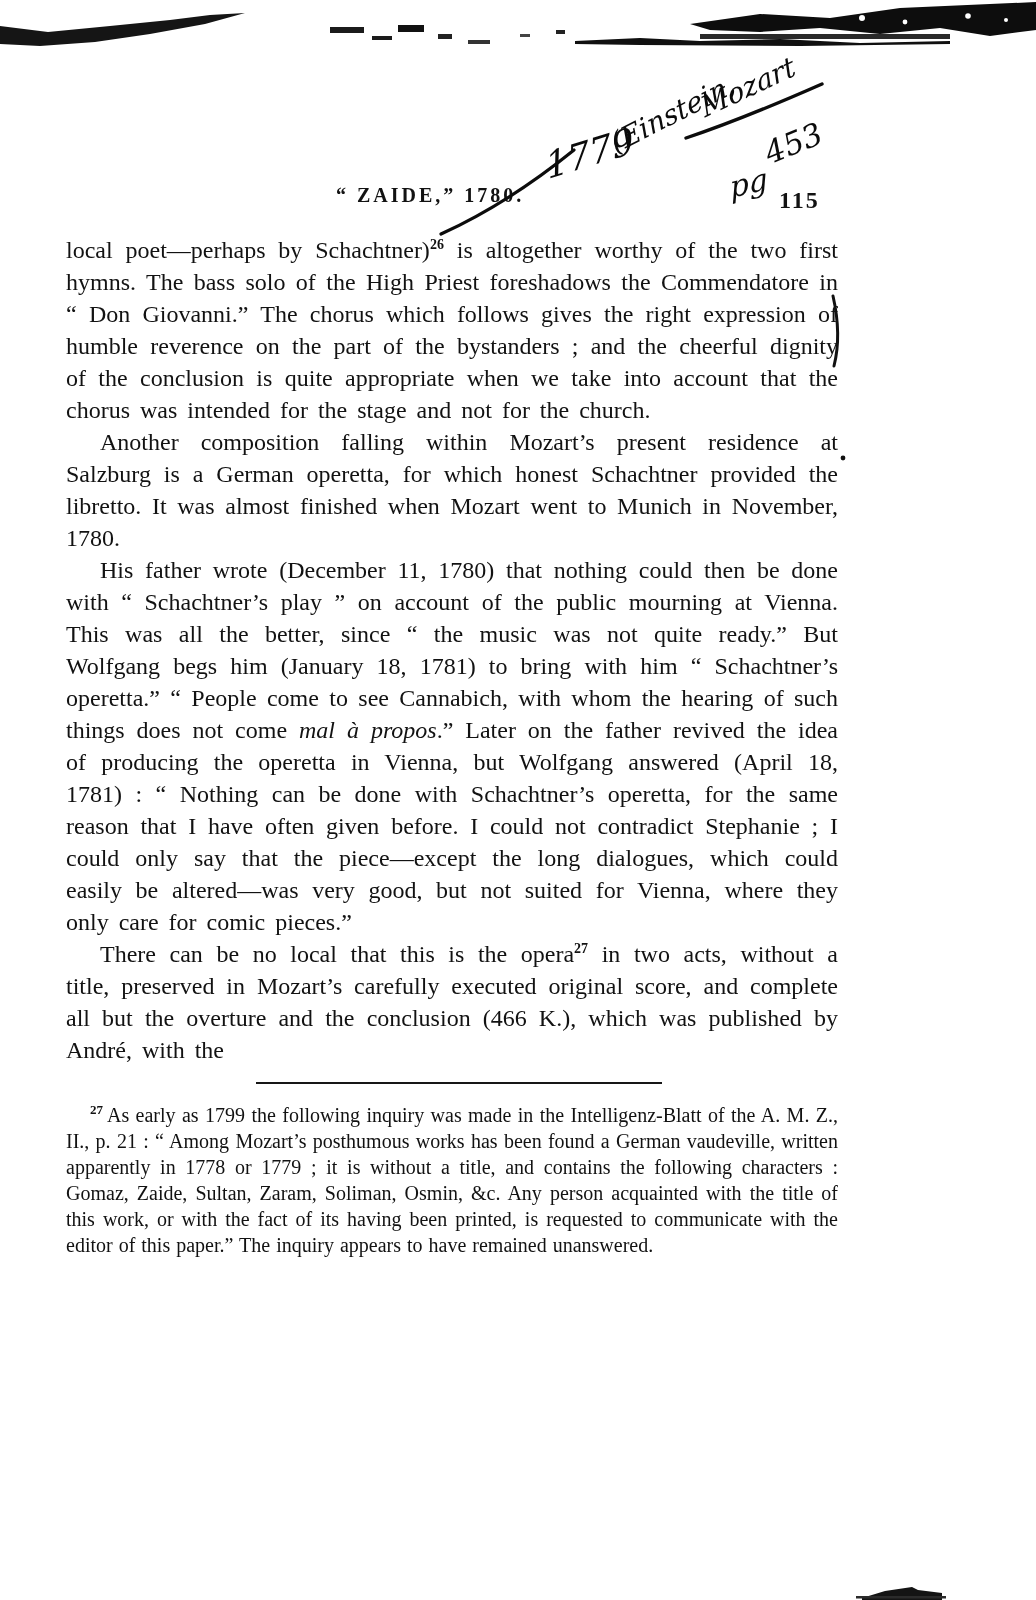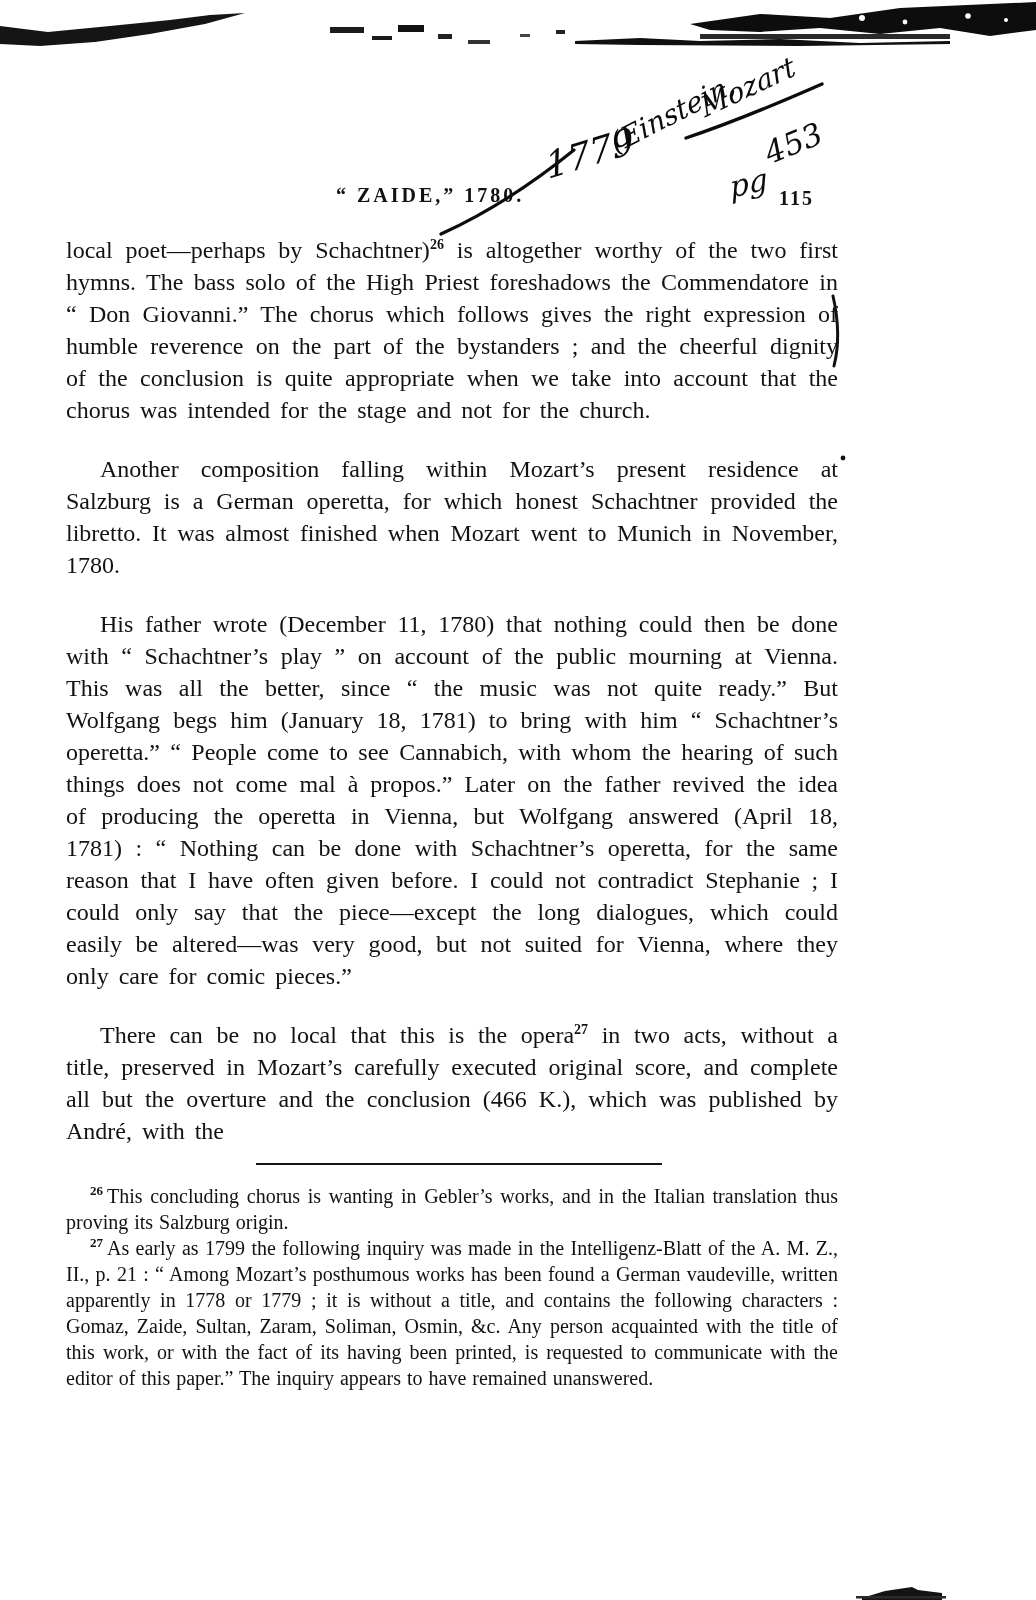--- a/index.html
+++ b/index.html
@@ -11,21 +11,21 @@
   .page{position:absolute;inset:0;}
 
   
   .running-title{
     position:absolute;left:336px;top:184px;
     font-size:20px;letter-spacing:3px;font-weight:bold;
     white-space:nowrap;
   }
   .page-number{
     position:absolute;left:779px;top:187px;
-    font-size:20px;letter-spacing:2px;font-weight:bold;
+    font-size:24px;letter-spacing:2px;font-weight:bold;
   }
 
   
   .hw{
     position:absolute;
     font-family:"DejaVu Serif", serif;
     font-style:italic;color:#0b0b0b;
     transform-origin:0 50%;
     white-space:nowrap;
   }
@@ -34,26 +34,26 @@
   .hw-mozart{left:702px;top:92px;font-size:28px;transform:rotate(-25deg) skewX(-6deg);}
   .hw-453{left:766px;top:136px;font-size:31px;transform:rotate(-22deg);}
   .hw-pg{left:730px;top:170px;font-size:30px;transform:rotate(-14deg) skewX(-8deg);}
 
   
   .content{position:absolute;left:66px;top:234px;width:772px;}
   .bp{
     font-size:24px;line-height:32px;margin:0;
     text-align:justify;word-spacing:4px;
   }
-  .bp.indent{text-indent:34px;margin-top:27px;}
+  .bp.indent{text-indent:34px;}
   sup.fn-ref{
     font-size:14px;font-weight:bold;line-height:0;
     vertical-align:super;letter-spacing:0;word-spacing:0;
   }
-  .it{}
+  .it{font-style:italic;}
 
   
   .fn-sep{
     width:406px;margin:16px 0 0 190px;height:0;
     border:0;border-top:2.5px solid #161616;
   }
   .footnotes{margin-top:18px;}
   .fn{
     font-size:20px;line-height:26px;margin:0;
     text-align:justify;word-spacing:1px;text-indent:24px;
@@ -86,21 +86,20 @@
 
     <p class="bp indent"><span>Another composition falling within Mozart’s present residence at Salzburg is a German operetta, for which honest Schachtner provided the libretto.  It was almost finished when Mozart went to Munich in November, 1780.</span></p>
 
     <p class="bp indent"><span>His father wrote (December 11, 1780) that nothing could then be done with “ Schachtner’s play ” on account of the public mourning at Vienna.  This was all the better, since “ the music was not quite ready.”  But Wolfgang begs him (January 18, 1781) to bring with him “ Schachtner’s operetta.”  “ People come to see Cannabich, with whom the hearing of such things does not come </span><span class="it">mal à propos</span><span>.”  Later on the father revived the idea of producing the operetta in Vienna, but Wolfgang answered (April 18, 1781) : “ Nothing can be done with Schachtner’s operetta, for the same reason that I have often given before.  I could not contradict Stephanie ; I could only say that the piece—except the long dialogues, which could easily be altered—was very good, but not suited for Vienna, where they only care for comic pieces.”</span></p>
 
     <p class="bp indent"><span>There can be no local that this is the opera</span><sup class="fn-ref">27</sup><span> in two acts, without a title, preserved in Mozart’s carefully executed original score, and complete all but the overture and the conclusion (466 K.), which was published by André, with the</span></p>
 
     <div class="fn-sep"></div>
 
     <div class="footnotes">
-      <p class="fn"><span class="fn-marker">26</span><span>This concluding chorus is wanting in Gebler’s works, and in the Italian translation thus proving its Salzburg origin.</span></p>
       <p class="fn"><span class="fn-marker">27</span><span>As early as 1799 the following inquiry was made in the Intelligenz-Blatt of the A. M. Z., II., p. 21 : “ Among Mozart’s posthumous works has been found a German vaudeville, written apparently in 1778 or 1779 ; it is without a title, and contains the following characters : Gomaz, Zaide, Sultan, Zaram, Soliman, Osmin, &amp;c.  Any person acquainted with the title of this work, or with the fact of its having been printed, is requested to communicate with the editor of this paper.”  The inquiry appears to have remained unanswered.</span></p>
     </div>
   </div>
 
   <svg class="overlay" width="1036" height="1600" viewBox="0 0 1036 1600">
     <g>
       <path d="M0,26 L48,32 L110,26 L170,20 L210,15 L245,13 L205,24 L150,34 L95,42 L40,46 L0,44 Z" fill="#151515"></path>
       <rect x="330" y="27" width="34" height="6" fill="#1b1b1b"></rect>
       <rect x="372" y="36" width="20" height="4" fill="#1b1b1b"></rect>
       <rect x="398" y="25" width="26" height="7" fill="#111111"></rect>

